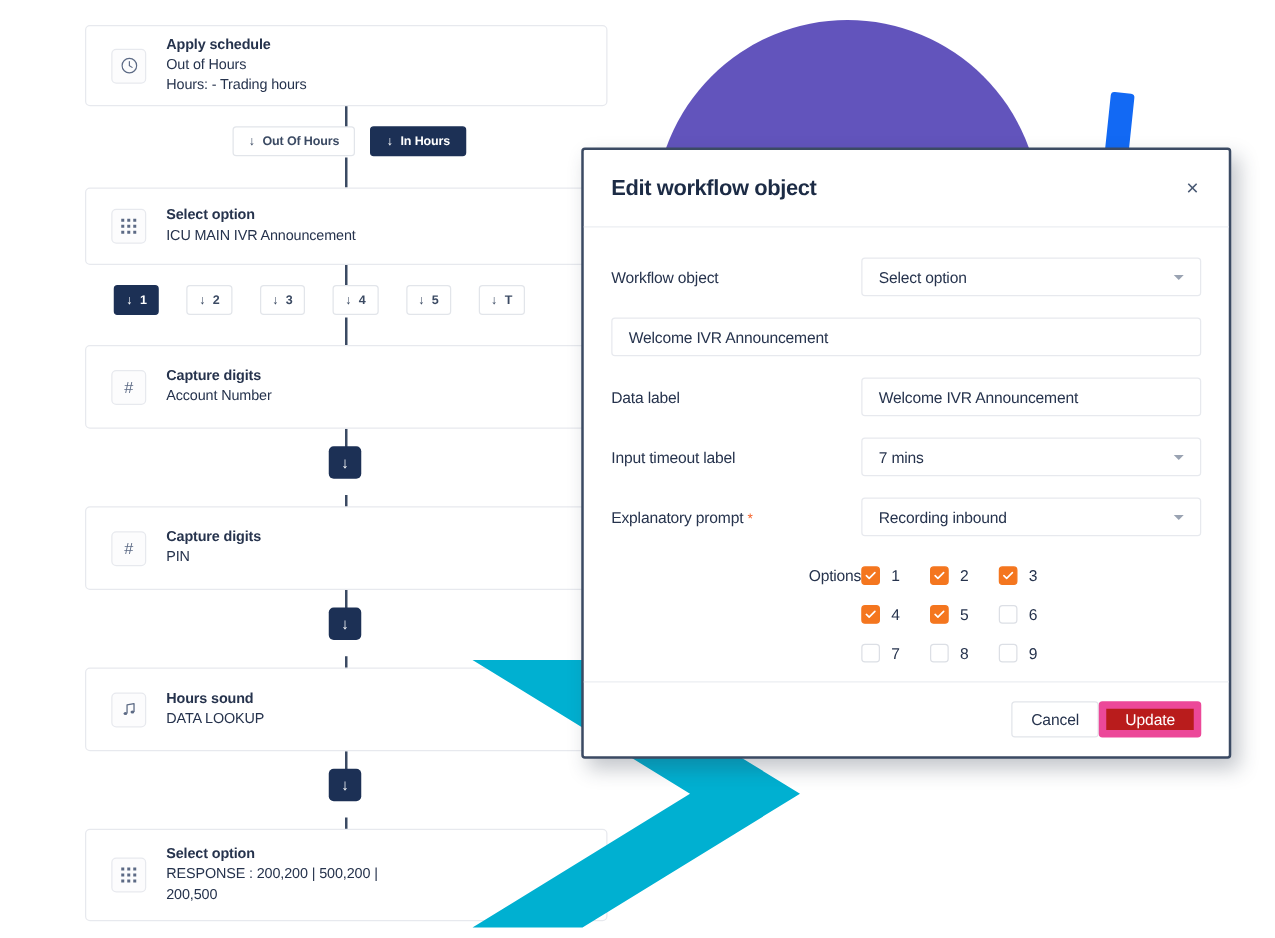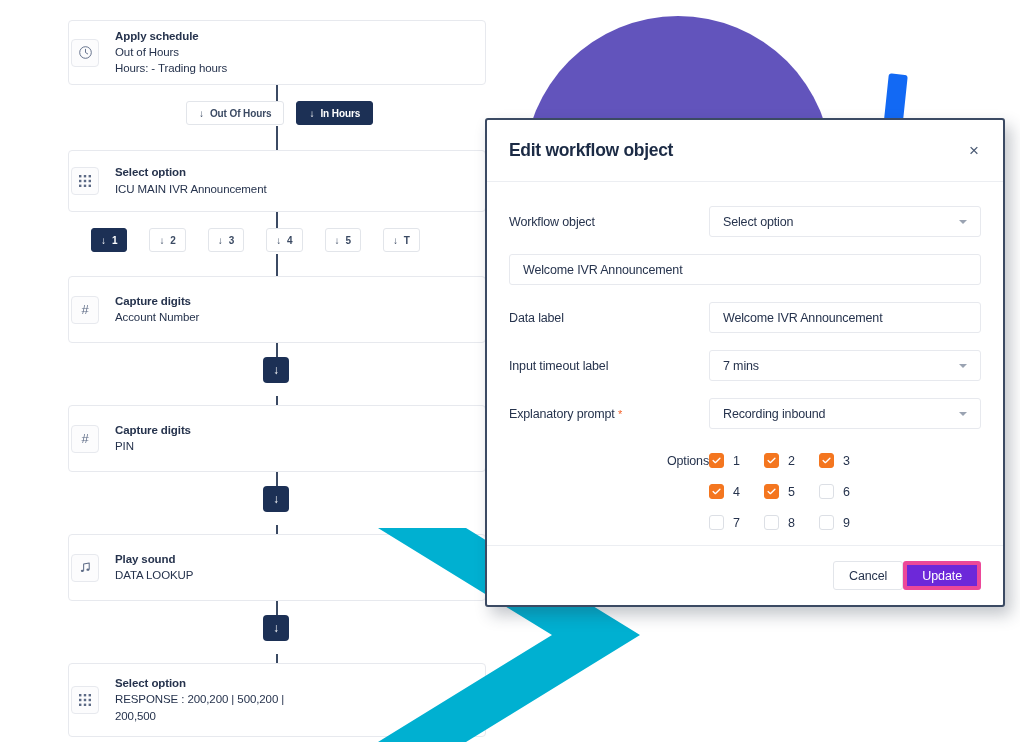--- a/index.html
+++ b/index.html
@@ -61,21 +61,21 @@
   }
   .wf-card {
     position: absolute;
     left: 68px;
     width: 418px;
     background: #ffffff;
     border: 1px solid #e7e9ee;
     border-radius: 4px;
     display: flex;
     align-items: center;
-    padding: 0 2px;
+    padding: 0 20px;
   }
   .wf-icon {
     width: 28px; height: 28px;
     min-width: 28px;
     border: 1px solid #e7e9ee;
     border-radius: 4px;
     background: #fcfcfd;
     display: flex;
     align-items: center;
     justify-content: center;
@@ -146,21 +146,20 @@
     position: absolute;
     left: 465px; top: 118px;
     width: 520px; height: 489px;
     background: #ffffff;
     border: 2px solid #3b4a63;
     border-radius: 3px;
     z-index: 10;
     box-shadow: 6px 8px 16px rgba(40,50,70,0.28);
     display: flex;
     flex-direction: column;
-    margin-left: 20px;
   }
   .modal-head {
     height: 62px;
     min-height: 62px;
     border-bottom: 1px solid #eceef2;
     display: flex;
     align-items: center;
     padding: 0 22px;
   }
   .modal-title {
@@ -266,22 +265,22 @@
     align-items: center;
     cursor: pointer;
     letter-spacing: -0.1px;
   }
   .fbtn.ghost {
     background: #ffffff;
     border: 1px solid #e2e5ea;
     color: #26334d;
   }
   .fbtn.primary {
-    background: #6d28d9;
-    border: 4px solid #ec4899;
+    background: #b91c1c;
+    border: 6px solid #ec4899;
     color: #ffffff;
   }
 </style>
 </head>
 <body>
 
 <div id="stage">
 
   <div class="canvas">
 
@@ -398,21 +397,21 @@
 
     <div class="wf-card" style="top:534px;height:67px;">
       <div class="wf-icon">
         <svg width="13" height="13" viewBox="0 0 14 14" fill="none">
           <path d="M5 10.4V3.2l6-1.1v7.1" stroke="#5c6a85" stroke-width="1.1" stroke-linejoin="round"></path>
           <ellipse cx="3.6" cy="10.6" rx="1.6" ry="1.3" fill="#5c6a85"></ellipse>
           <ellipse cx="9.6" cy="9.3" rx="1.6" ry="1.3" fill="#5c6a85"></ellipse>
         </svg>
       </div>
       <div class="wf-text">
-        <div class="wf-title">Play sound</div>
+        <div class="wf-title">Hours sound</div>
         <div class="wf-sub">DATA LOOKUP</div>
       </div>
     </div>
     <div class="arrow-btn" style="left:263px;top:615px;">
       <span style="color:#fff;font-size:12px;">↓</span>
     </div>
 
     <div class="wf-card" style="top:663px;height:74px;">
       <div class="wf-icon">
         <svg width="14" height="14" viewBox="0 0 14 14">

